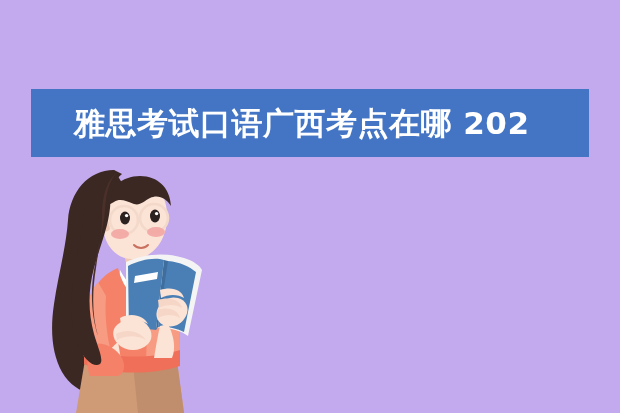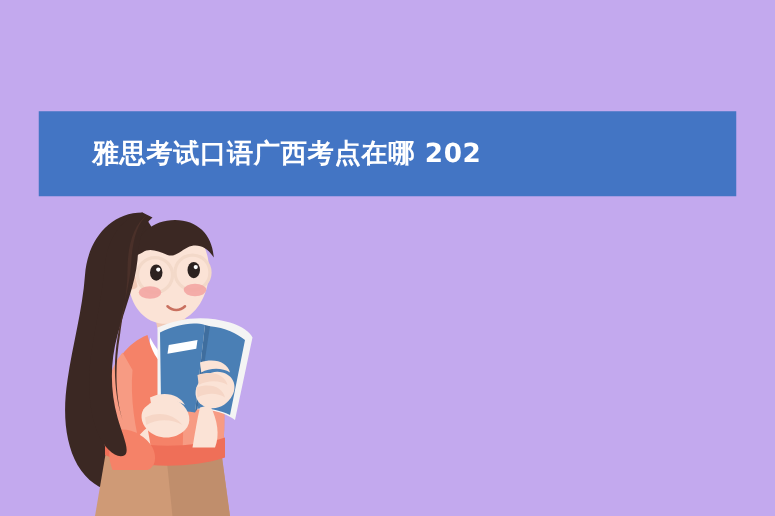--- a/index.html
+++ b/index.html
@@ -32,21 +32,21 @@
   }
   #title-text {
     position: absolute;
     left: 43px;
     top: 50%;
     transform: translateY(-50%);
     white-space: nowrap;
     color: #ffffff;
     font-family: "DejaVu Sans", "Liberation Sans", sans-serif;
     font-weight: bold;
-    font-size: 21px;
+    font-size: 31px;
     letter-spacing: 0.5px;
     line-height: 1;
   }
   
   #illustration {
     position: absolute;
     left: 28px;
     top: 158px;
     width: 200px;
     height: 255px;

